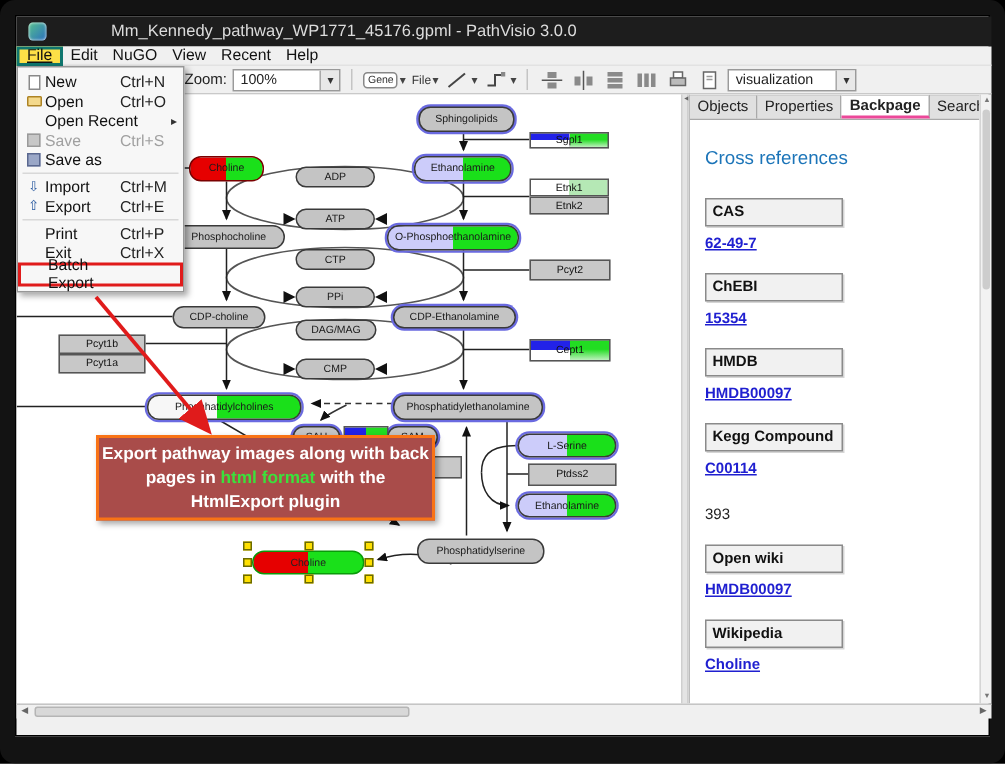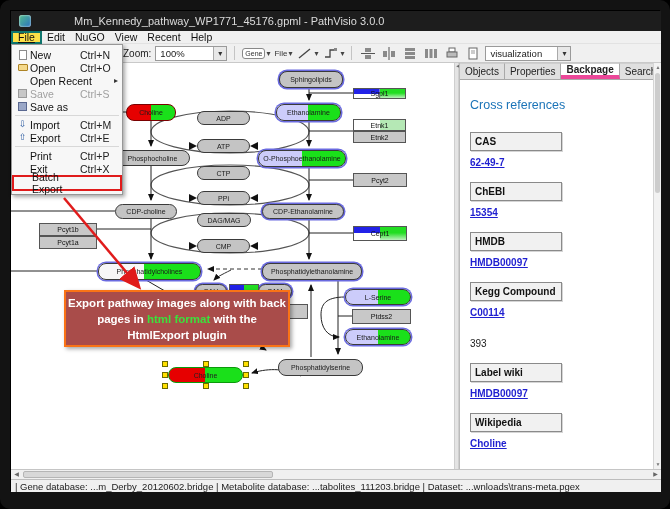--- a/index.html
+++ b/index.html
@@ -41,21 +41,21 @@
   
   .canvas{position:absolute;left:0;top:52px;width:443px;height:406px;background:#fff;overflow:hidden;}
   .splitter{position:absolute;left:443px;top:52px;width:5px;height:406px;background:#e4e4e4;border-left:1px solid #cfcfcf;border-right:1px solid #cfcfcf;font-size:6px;color:#666;text-align:center;}
   .panel{position:absolute;left:448px;top:52px;width:194px;height:406px;background:#fff;border-left:1px solid #bbb;overflow:hidden;}
   .vscroll{position:absolute;left:642px;top:52px;width:8px;height:406px;background:#f2f2f2;border-left:1px solid #d5d5d5;}
   .vthumb{position:absolute;left:1px;top:10px;width:5px;height:120px;background:#cdcdcd;border-radius:3px;}
   .varr{position:absolute;left:0;width:8px;height:9px;font-size:5px;color:#777;text-align:center;line-height:9px;}
   
   .tabs{display:flex;height:17px;background:#e4e4e4;border-bottom:1px solid #a9a9a9;font-size:10px;color:#222;}
   .tab{padding:2px 5px;border-right:1px solid #a9a9a9;border-top:1px solid #cfcfcf;display:flex;align-items:center;background:#e0e0e0;}
-  .tab.active{background:#fff;border-bottom:4px solid #ec4899;font-weight:bold;}
+  .tab.active{background:#fff;border-bottom:2px solid #ec4899;font-weight:bold;}
   .pcontent{padding:18px 0 0 10px;}
   .pheading{color:#1b74b8;font-weight:normal;font-size:12.5px;margin-bottom:20px;}
   .xref{margin-bottom:12px;}
   .xref-h{width:92px;border:1px solid #8a8a8a;background:#f1f1f1;font-weight:bold;font-size:10px;color:#111;padding:3px 4px;box-shadow:1px 1px 0 #d5d5d5;}
   .xref-v{display:inline-block;margin-top:6px;font-size:10px;font-weight:bold;color:#1f1fd0;text-decoration:underline;}
   .xref-v.plain{color:#222;text-decoration:none;font-weight:normal;}
   
   .pill{position:absolute;border:1px solid #3a3a3a;border-radius:8px;background:#c4c4c4;font-size:7px;color:#1a1a1a;display:flex;align-items:center;justify-content:center;white-space:nowrap;overflow:hidden;z-index:3;}
   .rim{box-shadow:0 0 0 1.5px #6a6ae0;}
   .lav-green{background:linear-gradient(90deg,#ccccfa 0 50%,#1ae01a 50%);}
@@ -307,21 +307,21 @@
         <a class="xref-v">HMDB00097</a>
       </div>
       <div class="xref">
         <div class="xref-h">Kegg Compound</div>
         <a class="xref-v">C00114</a>
       </div>
       <div class="xref">
         <a class="xref-v plain">393</a>
       </div>
       <div class="xref">
-        <div class="xref-h">Label wiki</div>
+        <div class="xref-h">Open wiki</div>
         <a class="xref-v">HMDB00097</a>
       </div>
       <div class="xref">
         <div class="xref-h">Wikipedia</div>
         <a class="xref-v">Choline</a>
       </div>
 
     </div>
   </div>
   <div class="vscroll">
@@ -394,23 +394,20 @@
       <span class="fm-ic"></span>
       <span class="fm-label">Batch Export</span>
       <span class="fm-short"></span>
     </div>
   </div>
 
   <div class="hscroll">
     <span class="harr" style="left:0;">◀</span>
     <div class="hthumb"></div>
     <span class="harr" style="right:0;">▶</span>
-  </div>
-  <div class="statusbar">
-    <span>| Gene database: ...m_Derby_20120602.bridge | Metabolite database: ...tabolites_111203.bridge | Dataset: ...wnloads\trans-meta.pgex</span>
   </div>
 </div>
 
 <svg class="overlay">
   <defs>
     <marker id="rah" markerWidth="10" markerHeight="9" refX="7" refY="4" orient="auto">
       <path d="M0,0 L9,4 L0,8 z" fill="#e01b1b"></path>
     </marker>
   </defs>
   <line x1="64" y1="198" x2="138" y2="286" stroke="#e01b1b" stroke-width="2.5" marker-end="url(#rah)"></line>

